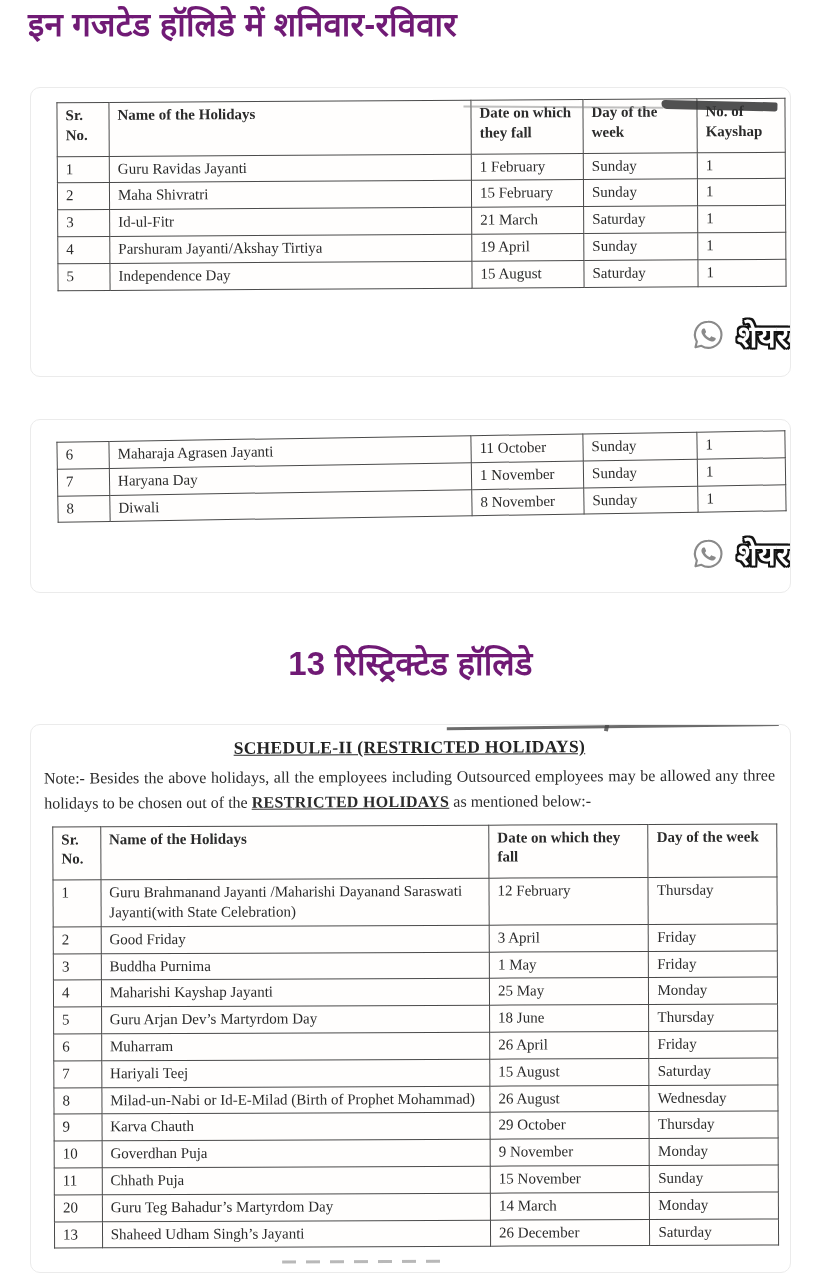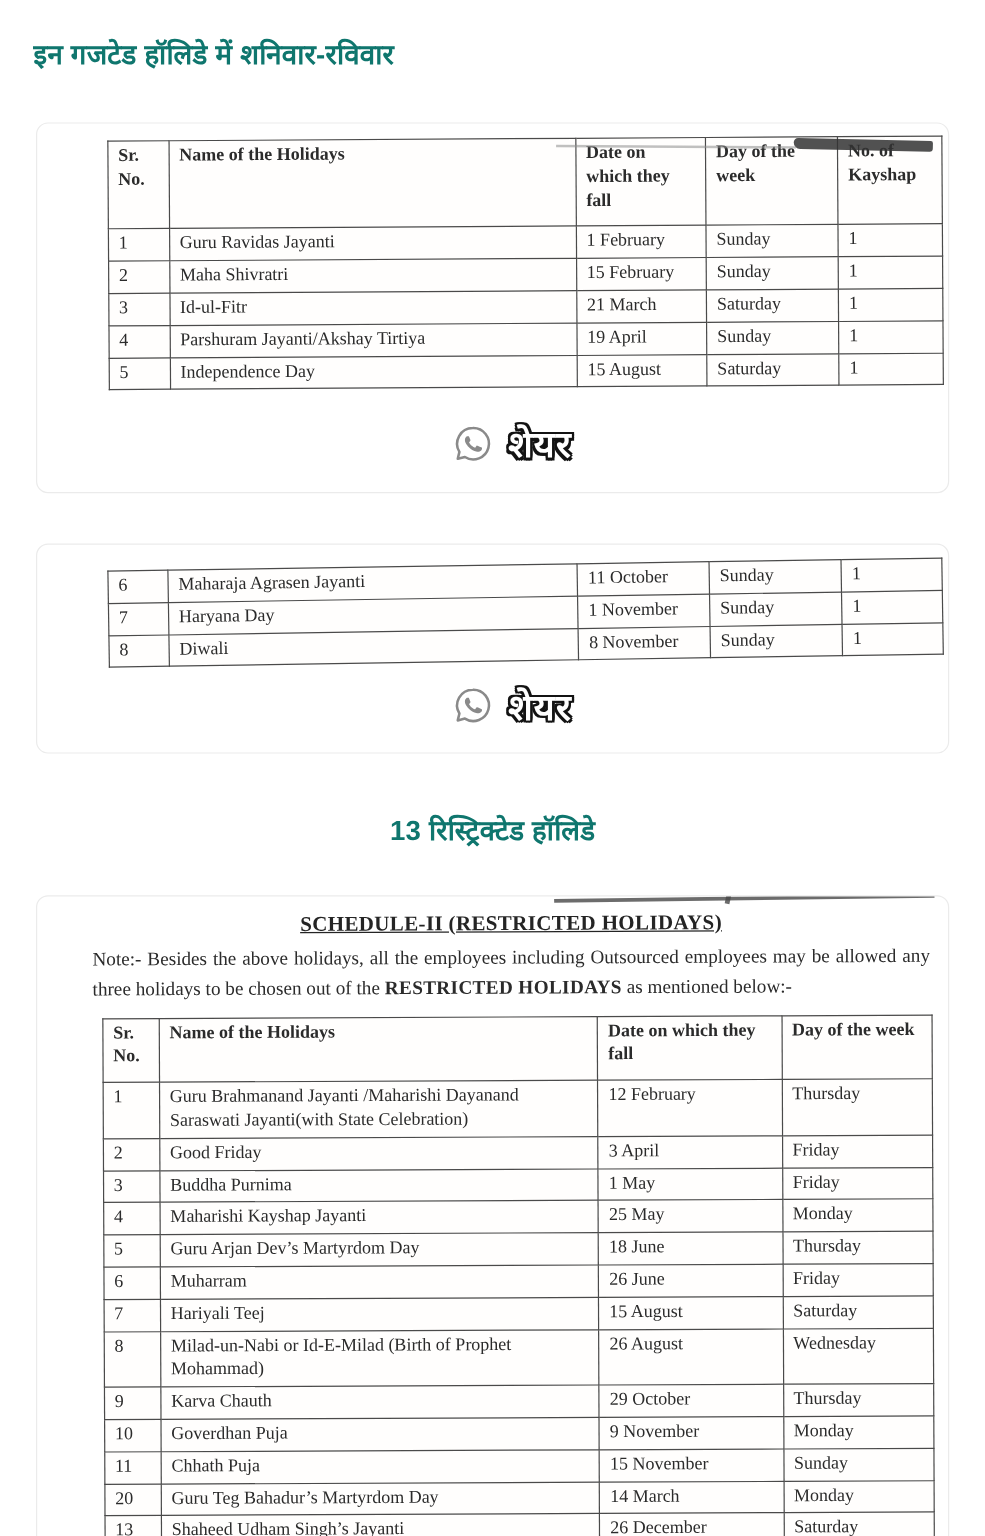--- a/index.html
+++ b/index.html
@@ -2,29 +2,29 @@
 <html><head>
 <meta charset="utf-8">
 <style>
   * { margin:0; padding:0; box-sizing:border-box; }
   html, body { width:821px; height:1280px; overflow:hidden; background:#ffffff; }
   body { font-family:"Liberation Sans","DejaVu Sans",sans-serif; }
 
   .page { width:821px; }
 
   h1.big-heading, h2.big-heading {
-    font-size:23px; font-weight:700; color:#0f766e; line-height:1.25;
-    margin:31px 28px 0; letter-spacing:0.2px;
+    font-size:33px; font-weight:700; color:#701a75; line-height:1.25;
+    margin:4px 28px 0; letter-spacing:0.2px;
   }
   h2.big-heading { margin-top:50px;text-align:center; }
 
   .card {
     margin:42px 30px 0; background:#fff;
     border:1px solid #ebebeb; border-radius:10px;
-    position:relative; overflow:hidden;padding-left:33px;
+    position:relative; overflow:hidden;
   }
   .card-inner { padding:12px 4px 0 26px; }
 
   
   .scan {
     position:relative;
     font-family:"Liberation Serif","DejaVu Serif",serif;
     color:#2b2b2b;
   }
   table.scan-table { border-collapse:collapse; table-layout:fixed; background:#fffefd; }
@@ -33,21 +33,21 @@
     vertical-align:top; text-align:left; line-height:1.32; overflow:hidden;
     word-wrap:break-word;
   }
   table.scan-table th { font-weight:bold; padding-bottom:10px; }
   .tilt-a { transform:rotate(-0.35deg); }
   .tilt-b { transform:rotate(-0.9deg); }
   .tilt-c { transform:rotate(-0.25deg); }
 
   
   .share-row {
-    display:flex; justify-content:center; align-items:center; gap:12px;
+    display:flex; justify-content:flex-end; align-items:center; gap:12px;
     margin:26px 0 20px; cursor:pointer;
   }
   .share-row .share-label {
     font-size:30px; font-weight:700; color:#fff; letter-spacing:1px;
     text-shadow:-2px -2px 0 #131313, 2px -2px 0 #131313, -2px 2px 0 #131313,
                  2px 2px 0 #131313, 0 -2px 0 #131313, 0 2px 0 #131313,
                 -2px 0 0 #131313, 2px 0 0 #131313;
   }
   .wa-icon { display:inline-flex; width:34px; height:34px; }
 
@@ -56,21 +56,21 @@
   .sched-title {
     text-align:center; font-family:"Liberation Serif","DejaVu Serif",serif;
     font-weight:bold; font-size:17.5px; color:#242424;
     text-decoration:underline; margin-top:4px; letter-spacing:0.3px;
   }
   .sched-note {
     font-family:"Liberation Serif","DejaVu Serif",serif;
     font-size:16px; color:#2b2b2b; text-align:justify;
     margin:7px 2px 10px; line-height:1.55;
   }
-  .sched-note b { letter-spacing:0.3px; }
+  .sched-note b { letter-spacing:0.3px;text-decoration:underline; }
   .sched-table-wrap { margin-left:10px; }
 
   
   .artifact { position:absolute; background:#333; pointer-events:none; }
   .blob-tr1 { top:3px; right:8px; width:116px; height:9px; border-radius:4px 2px 3px 6px;
               transform:rotate(1.6deg); opacity:0.85; }
   .line-tr1 { top:7px; right:122px; width:200px; height:2px; background:#8d8d8d;
               transform:rotate(0.7deg); opacity:0.55; }
   .line-tr3 { top:1px; left:55%; right:10px; height:3px; background:#474747;
               transform:rotate(-0.5deg); opacity:0.8; }
@@ -271,21 +271,21 @@
               </tr>
               <tr>
                 <td>5</td>
                 <td>Guru Arjan Dev’s Martyrdom Day</td>
                 <td>18 June</td>
                 <td>Thursday</td>
               </tr>
               <tr>
                 <td>6</td>
                 <td>Muharram</td>
-                <td>26 June</td>
+                <td>26 April</td>
                 <td>Friday</td>
               </tr>
               <tr>
                 <td>7</td>
                 <td>Hariyali Teej</td>
                 <td>15 August</td>
                 <td>Saturday</td>
               </tr>
               <tr>
                 <td>8</td>

